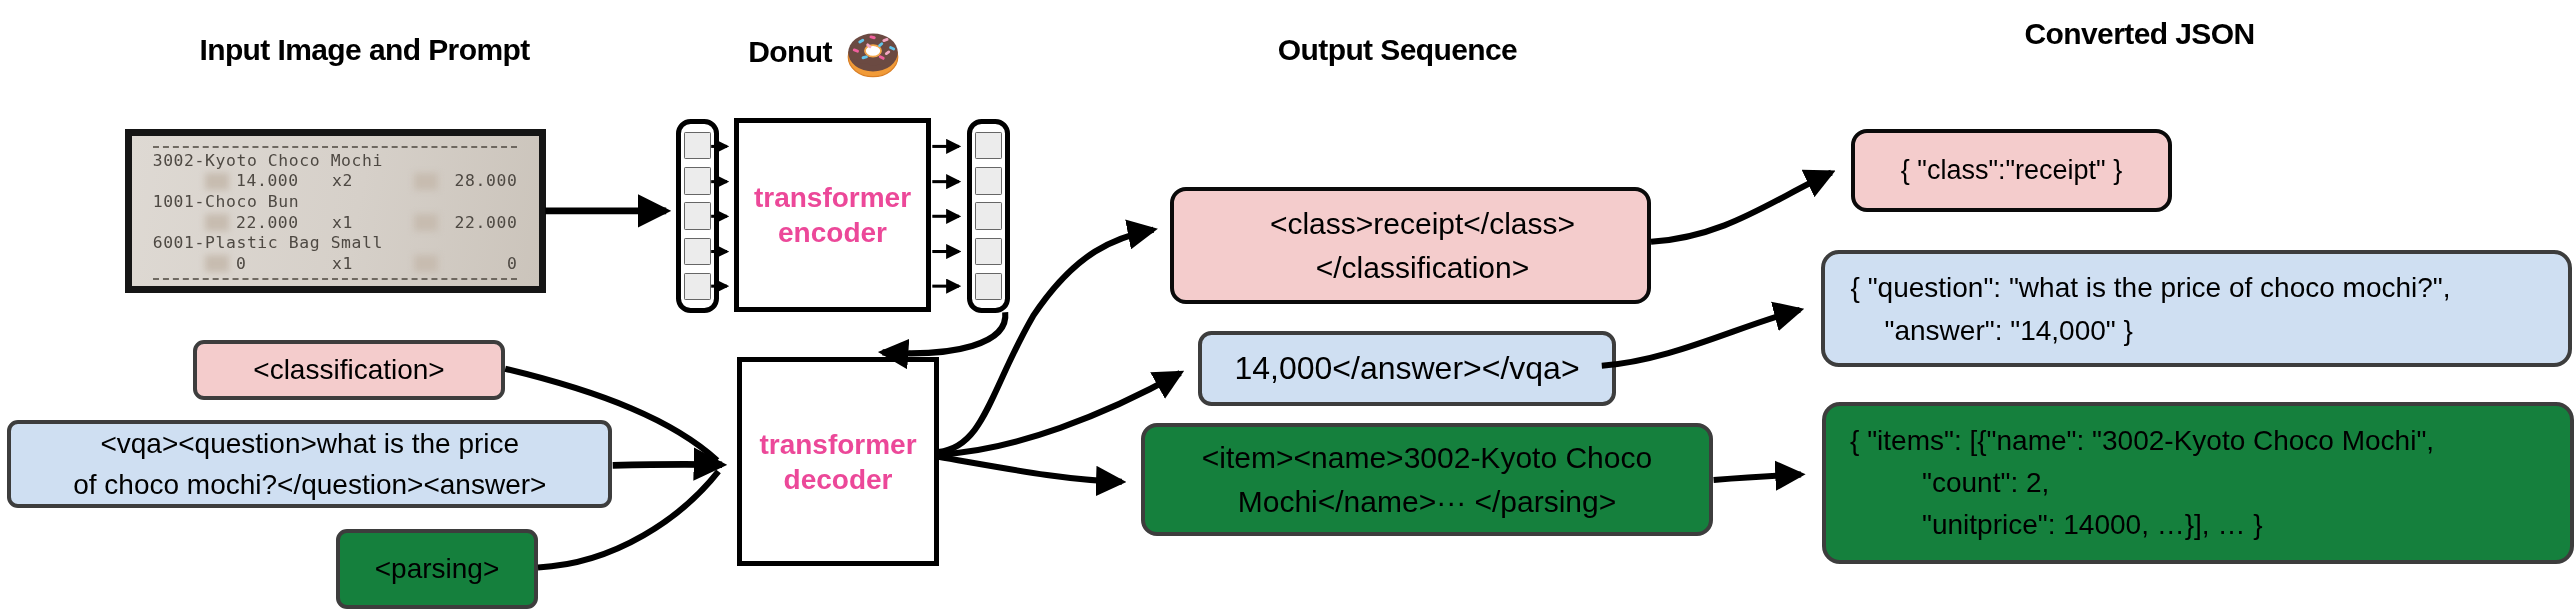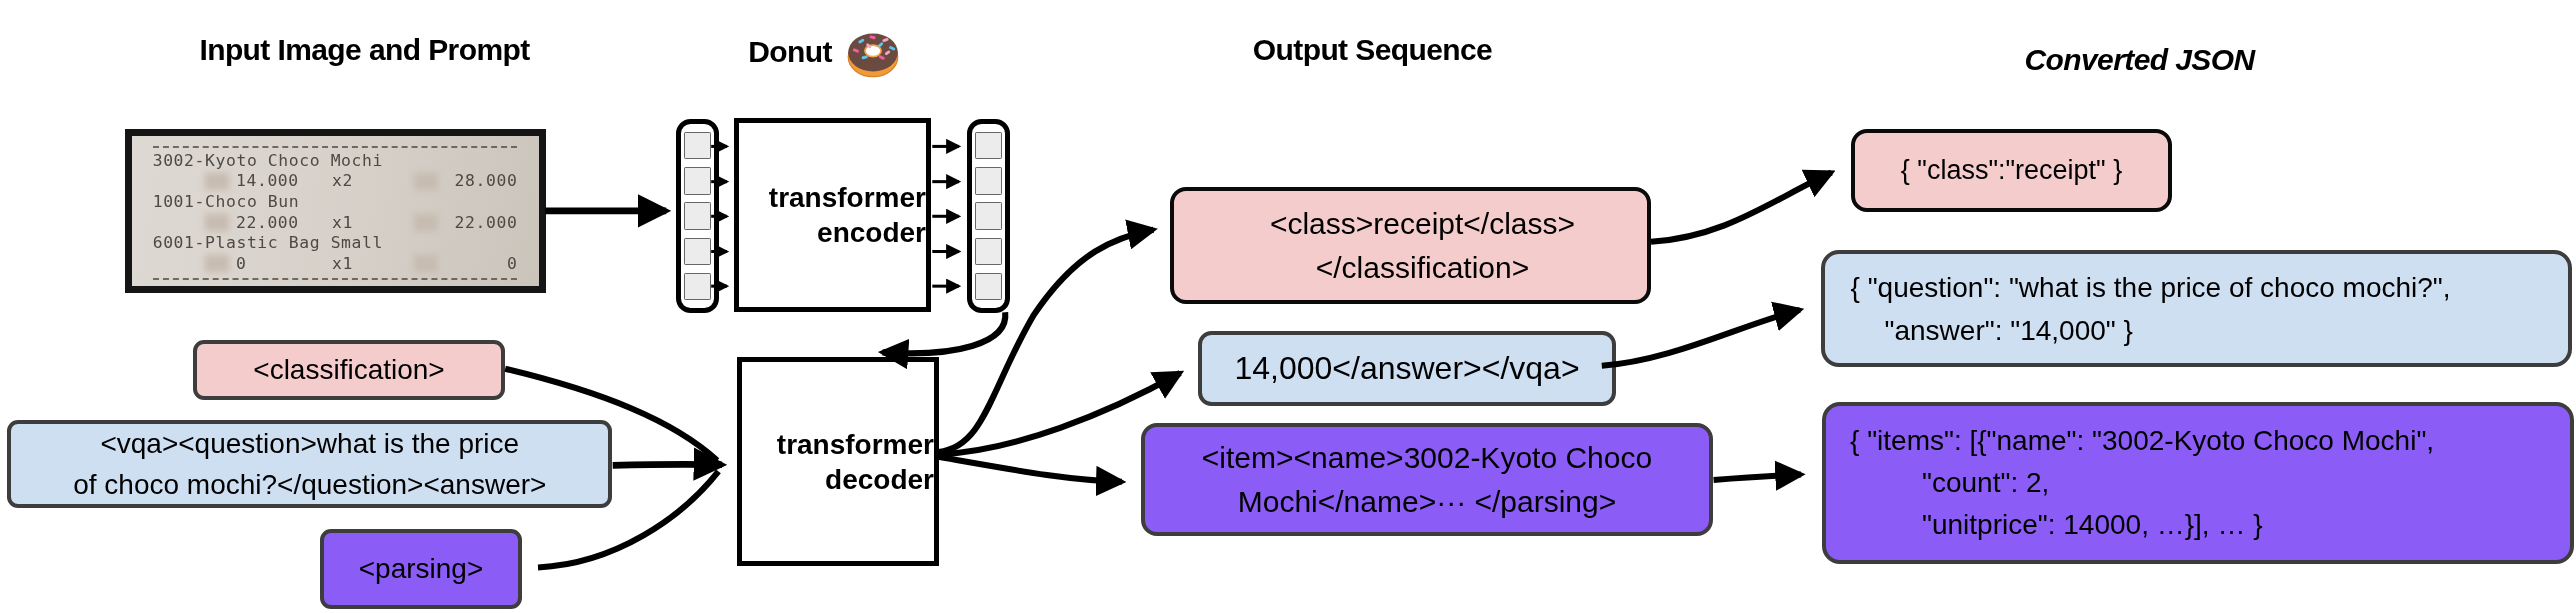--- a/index.html
+++ b/index.html
@@ -25,30 +25,30 @@
   .r-sp{flex:1;}
   .r-total{min-width:72px;text-align:right;margin-right:3.6px;}
 
   
   .patch-col{width:43px;border:5.5px solid #000;border-radius:14.6px;background:#fff;
              display:flex;flex-direction:column;justify-content:space-evenly;align-items:center;}
   .patch{width:25.5px;height:25.5px;background:#ececec;border:1.8px solid #666;border-radius:1.2px;}
 
   
   .block{border:5.5px solid #000;background:#fff;display:flex;flex-direction:column;
-         align-items:flex-end;justify-content:center;font-size:28px;font-weight:700;
-         line-height:35px;color:#000000;text-align:center;}
+         align-items:center;justify-content:center;font-size:28px;font-weight:700;
+         line-height:35px;color:#ec4899;text-align:center;}
 
   
   .tag{border:4.3px solid #3d3d3d;border-radius:11px;display:flex;flex-direction:column;
        align-items:center;justify-content:center;font-size:28px;color:#000;text-align:center;white-space:nowrap;}
   .tag.blackline{border:4.9px solid #0a0a0a;}
   .pink{background:#f4cccc;}
   .blue{background:#cfdff2;}
-  .green{background:#8b5cf6;}
+  .green{background:#15803d;}
   .jsonbox{align-items:flex-start;justify-content:center;text-align:left;}
 
   svg.wires{position:absolute;left:0;top:0;pointer-events:none;}
 </style>
 </head>
 <body>
 
 <div class="canvas">
 
   <div class="abs heading" style="left:79px;top:33px;width:571px;">Input Image and Prompt</div>
@@ -70,23 +70,23 @@
         <rect x="15" y="40" width="11" height="5" rx="2.5" fill="#f0609e" transform="rotate(20 20 42)"></rect>
         <rect x="30" y="52" width="11" height="5" rx="2.5" fill="#62c4ea" transform="rotate(-15 35 54)"></rect>
         <rect x="60" y="52" width="11" height="5" rx="2.5" fill="#f0609e" transform="rotate(30 65 54)"></rect>
         <rect x="70" y="44" width="10" height="5" rx="2.5" fill="#f3a7c3" transform="rotate(-35 75 46)"></rect>
         <rect x="38" y="32" width="10" height="5" rx="2.5" fill="#f3a7c3" transform="rotate(40 43 34)"></rect>
         <rect x="58" y="30" width="10" height="5" rx="2.5" fill="#62c4ea" transform="rotate(-40 63 32)"></rect>
       </svg>
     </span>
   </div>
 
-  <div class="abs heading" style="left:1105px;top:33px;width:535px;">Output Sequence</div>
-
-  <div class="abs heading" style="left:1872px;top:43px;width:535px;font-style:italic;">Converted JSON</div>
+  <div class="abs heading" style="left:1130px;top:33px;width:535px;">Output Sequence</div>
+
+  <div class="abs heading" style="left:1872px;top:17px;width:535px;">Converted JSON</div>
 
   <div class="abs receipt">
     <div class="r-dash"></div>
     <div class="r-item">3002-Kyoto Choco Mochi</div>
     <div class="r-num">
       <span class="ind"></span>
         <span class="blurbox"></span>
       <span class="r-price">14.000</span>
       <span class="r-qty">x2</span>
       <span class="r-sp"></span>
@@ -140,21 +140,21 @@
     <div>decoder</div>
   </div>
 
   <div class="abs tag pink" style="left:193px;top:340px;width:312px;height:60px;">
     <div>&lt;classification&gt;</div>
   </div>
   <div class="abs tag blue" style="left:7.3px;top:420px;width:605px;height:88px;line-height:41px;">
     <div>&lt;vqa&gt;&lt;question&gt;what is the price</div>
     <div>of choco mochi?&lt;/question&gt;&lt;answer&gt;</div>
   </div>
-  <div class="abs tag green" style="left:320px;top:529px;width:202px;height:80px;">
+  <div class="abs tag green" style="left:336px;top:529px;width:202px;height:80px;">
     <div>&lt;parsing&gt;</div>
   </div>
 
   <div class="abs tag pink blackline" style="left:1170px;top:187px;width:481px;height:117px;font-size:30px;line-height:44px;border-radius:16px;padding-left:24px;">
     <div>&lt;class&gt;receipt&lt;/class&gt;</div>
     <div>&lt;/classification&gt;</div>
   </div>
   <div class="abs tag blue" style="left:1198px;top:331px;width:418px;height:75px;font-size:32px;border-radius:13.4px;">
     <div>14,000&lt;/answer&gt;&lt;/vqa&gt;</div>
   </div>

